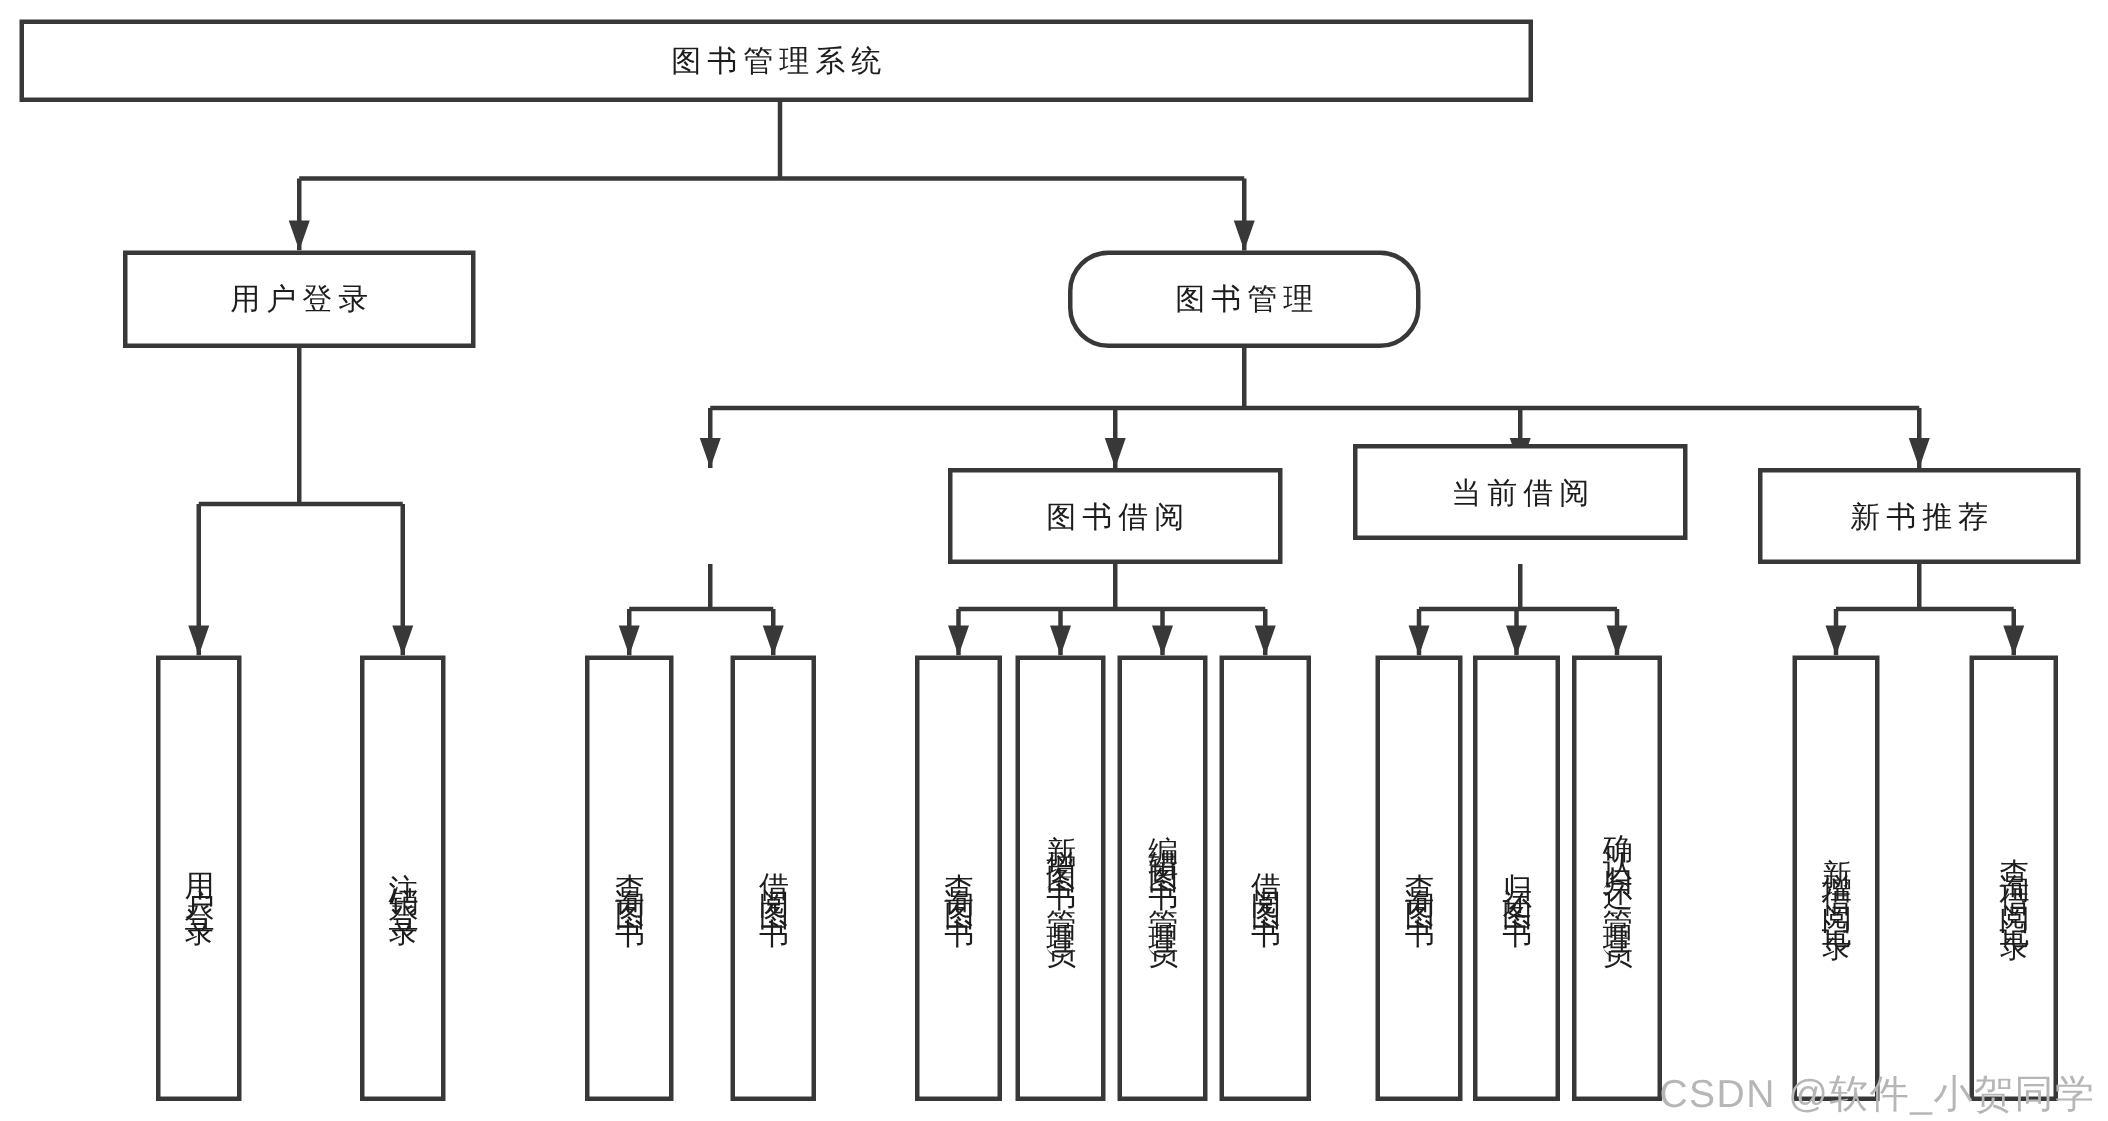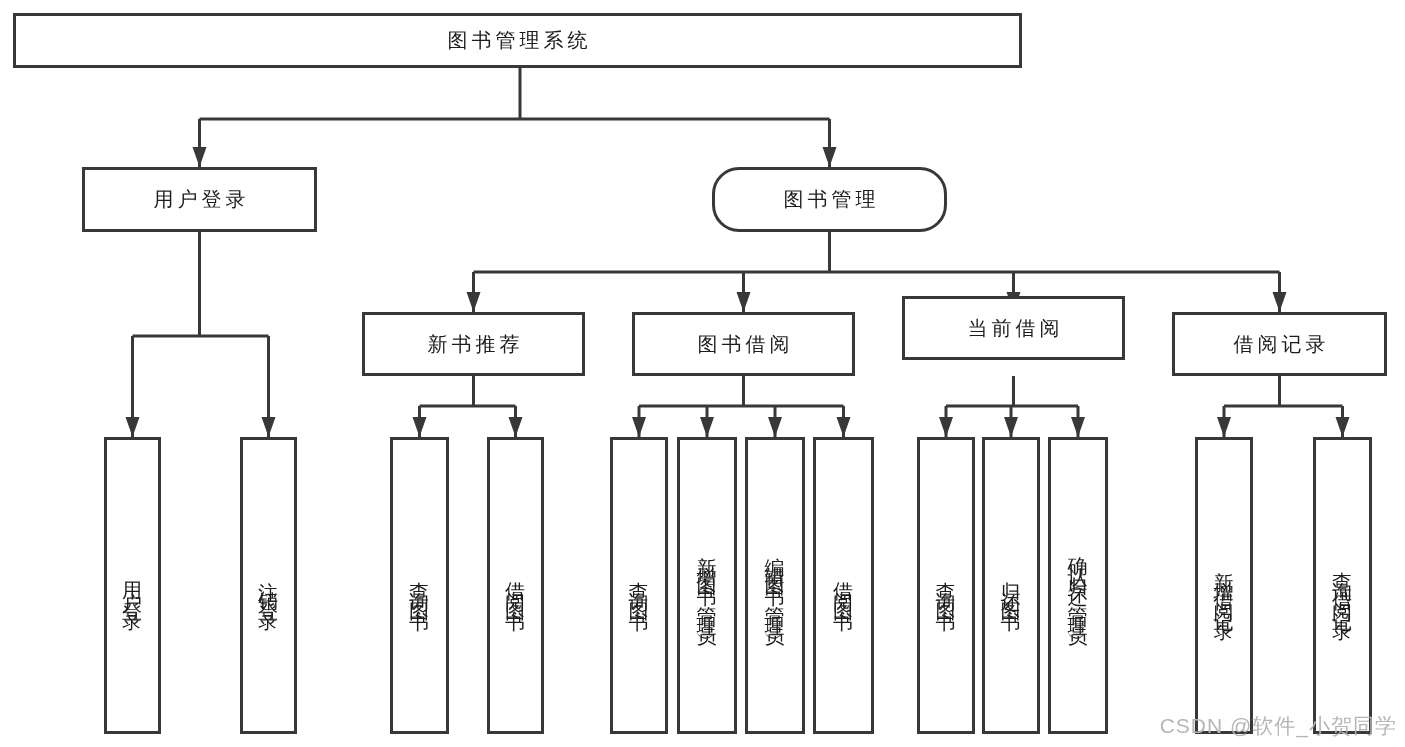--- a/index.html
+++ b/index.html
@@ -15,21 +15,21 @@
     position:absolute; box-sizing:border-box; border:3px solid var(--line);
     background:#fff; color:var(--text); z-index:1;
     display:flex; align-items:center; justify-content:center;
   }
   .h-node span { font-size:20px; letter-spacing:4px; text-indent:4px; white-space:nowrap; }
   .v-node span {
     writing-mode:vertical-rl; text-orientation:mixed;
     font-size:20px; letter-spacing:10px; line-height:1; white-space:nowrap;
   }
   .watermark {
-    position:absolute; z-index:2; color:var(--wm); font-size:21px;
+    position:absolute; z-index:2; color:var(--wm); font-size:26px;
     right:8px; top:712px; white-space:nowrap; letter-spacing:1px;
   }
 </style>
 </head>
 <body>
 
 <div class="canvas">
 
   <svg class="connectors" width="1405" height="747" viewBox="0 0 1405 747" aria-hidden="true">
     <path class="line" d="M520 68V119M199.5 119H829.5M199.5 119V167M829.5 119V167M199.5 232V336M132.5 336H268.5M132.5 336V437M268.5 336V437M829.5 232V272M473.5 272H1279.5M473.5 272V312M743.5 272V312M1013.5 272V312M1279.5 272V312M473.5 376V406M419.5 406H515.5M419.5 406V437M515.5 406V437M743.5 376V406M639 406H843.5M639 406V437M707 406V437M775 406V437M843.5 406V437M1013.5 376V406M946 406H1078M946 406V437M1011 406V437M1078 406V437M1279.5 376V406M1224 406H1342.5M1224 406V437M1342.5 406V437"></path>
@@ -40,31 +40,28 @@
     <span>图书管理系统</span>
   </div>
 
   <div class="node h-node" style="left:82px;top:167px;width:235px;height:65px;">
     <span>用户登录</span>
   </div>
   <div class="node h-node" style="left:712px;top:167px;width:235px;height:65px;border-radius:27px;">
     <span>图书管理</span>
   </div>
 
-  <div class="node h-node" style="left:362px;top:312px;width:223px;height:64px;">
-    <span>新书推荐</span>
-  </div>
   <div class="node h-node" style="left:632px;top:312px;width:223px;height:64px;">
     <span>图书借阅</span>
   </div>
   <div class="node h-node" style="left:902px;top:296px;width:223px;height:64px;">
     <span>当前借阅</span>
   </div>
   <div class="node h-node" style="left:1172px;top:312px;width:215px;height:64px;">
-    <span>借阅记录</span>
+    <span>新书推荐</span>
   </div>
 
   <div class="node v-node" style="left:104px;top:437px;width:57px;height:297px;">
     <span>用户登录</span>
   </div>
   <div class="node v-node" style="left:240px;top:437px;width:57px;height:297px;">
     <span>注销登录</span>
   </div>
 
   <div class="node v-node" style="left:390px;top:437px;width:59px;height:297px;">

